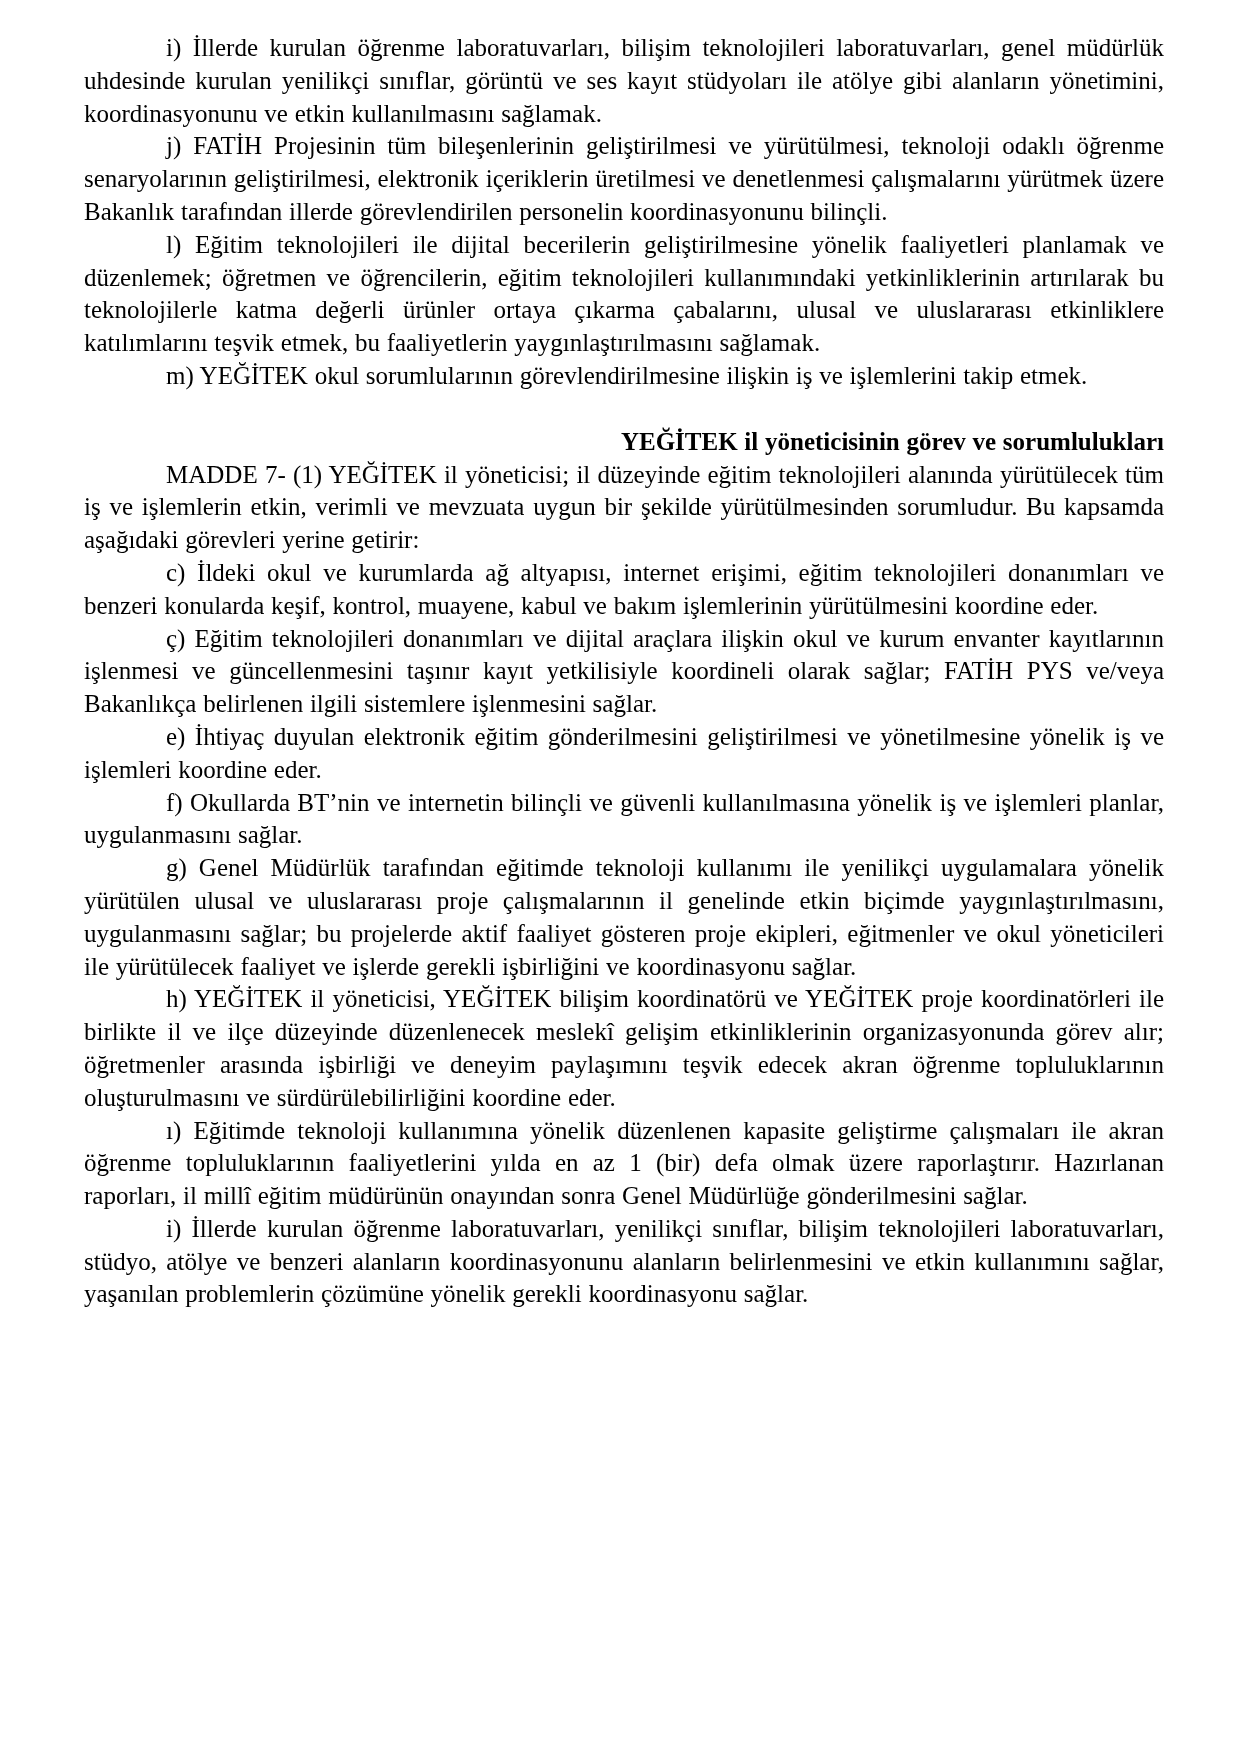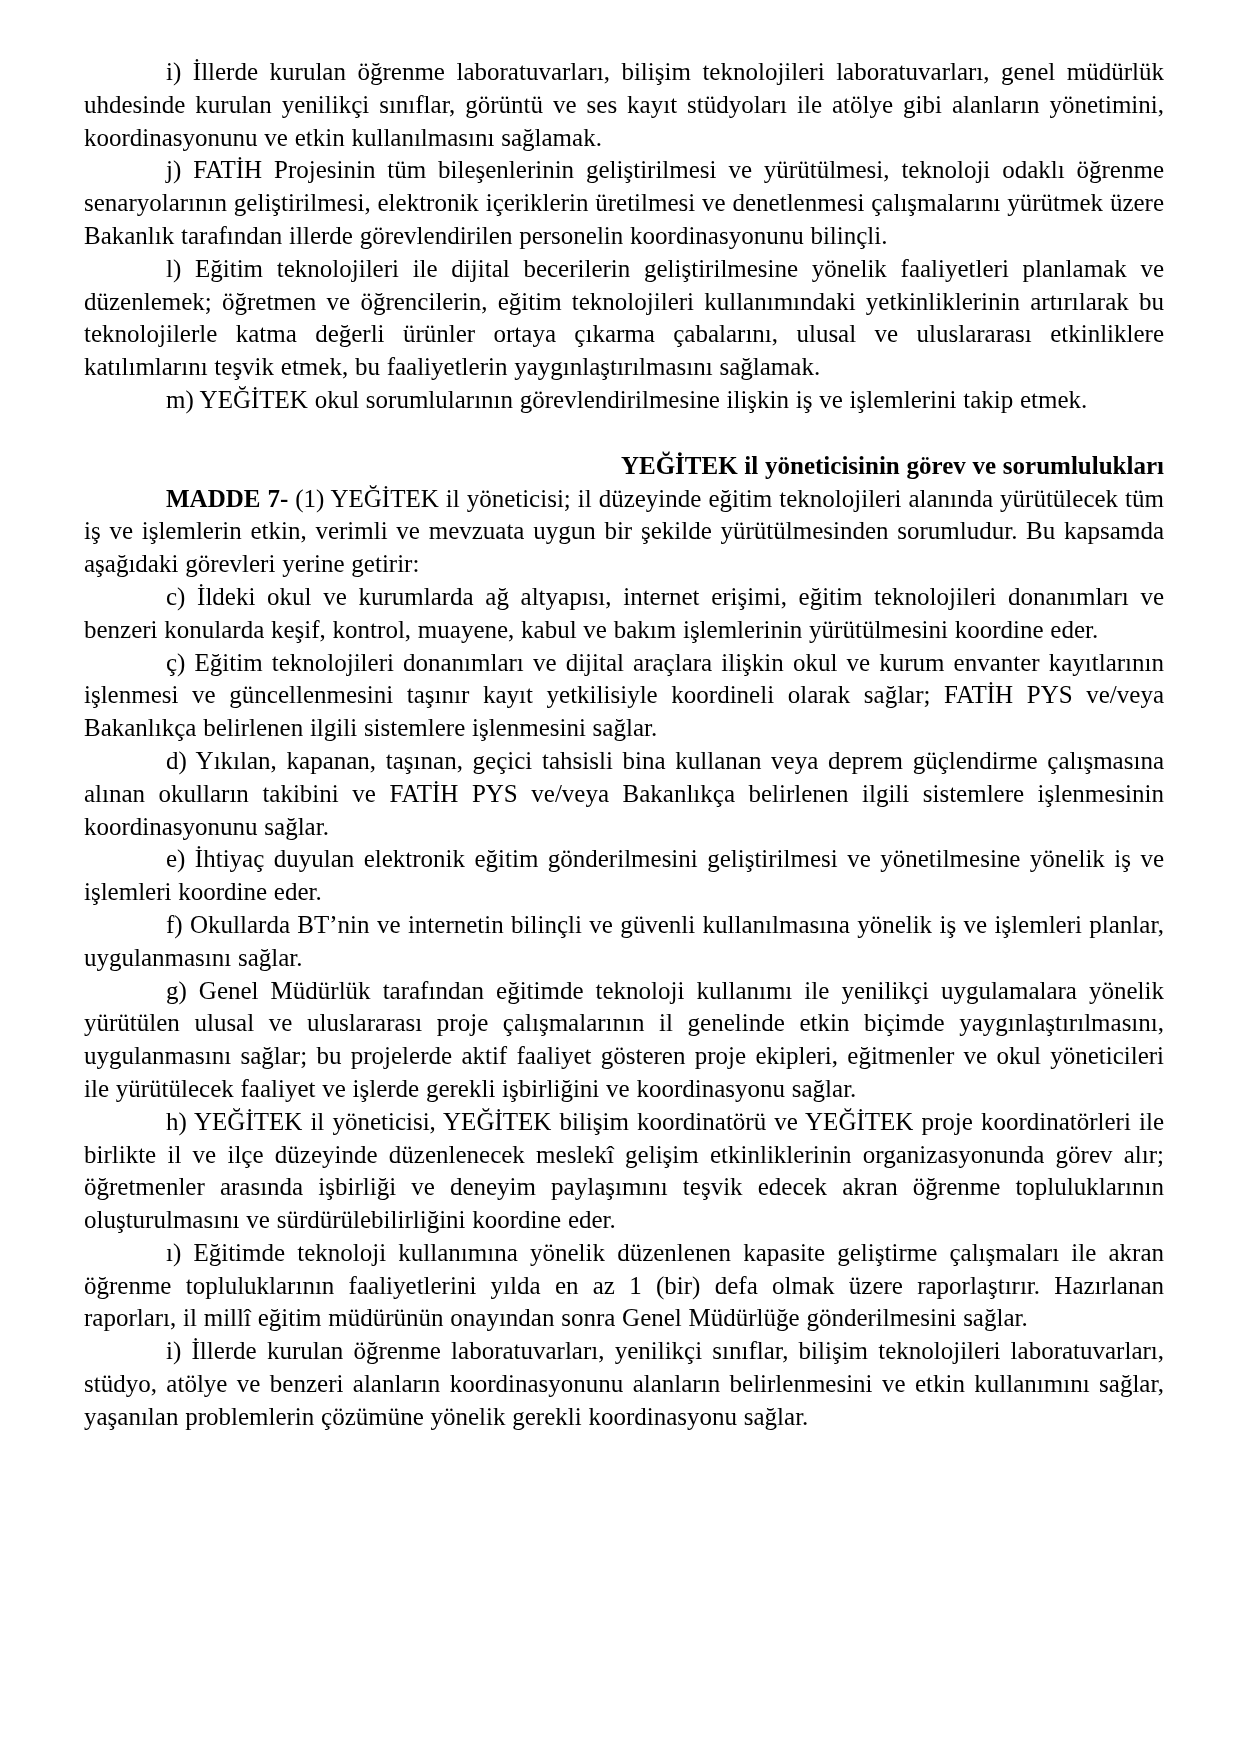--- a/index.html
+++ b/index.html
@@ -10,38 +10,38 @@
   body {
     width: 1241px;
     height: 1755px;
     overflow: hidden;
     font-family: "Liberation Serif", serif;
   }
   .page {
     box-sizing: border-box;
     width: 1241px;
     height: 1755px;
-    padding: 56px 77px 40px 84px;
+    padding: 32px 77px 40px 84px;
     background: #ffffff;
   }
   .para {
     margin: 0;
     font-size: 25px;
     line-height: 32.8px;
     color: #000000;
     text-align: justify;
     text-indent: 82px;
     word-spacing: 0.5px;
   }
   .para.heading {
     font-weight: bold;
     text-align: right;
   }
   .para b {
-    font-weight: bold;
+    font-weight: normal;
   }
   .spacer {
     height: 33px;
   }
 </style>
 </head>
 <body>
 
 <div class="page">
   <p class="para">i) İllerde kurulan öğrenme laboratuvarları, bilişim teknolojileri laboratuvarları, genel müdürlük uhdesinde kurulan yenilikçi sınıflar, görüntü ve ses kayıt stüdyoları ile atölye gibi alanların yönetimini, koordinasyonunu ve etkin kullanılmasını sağlamak.</p>
@@ -49,20 +49,19 @@
   <p class="para">l) Eğitim teknolojileri ile dijital becerilerin geliştirilmesine yönelik faaliyetleri planlamak ve düzenlemek; öğretmen ve öğrencilerin, eğitim teknolojileri kullanımındaki yetkinliklerinin artırılarak bu teknolojilerle katma değerli ürünler ortaya çıkarma çabalarını, ulusal ve uluslararası etkinliklere katılımlarını teşvik etmek, bu faaliyetlerin yaygınlaştırılmasını sağlamak.</p>
   <p class="para">m) YEĞİTEK okul sorumlularının görevlendirilmesine ilişkin iş ve işlemlerini takip etmek.</p>
 
   <div class="spacer"></div>
 
   <p class="para heading">YEĞİTEK il yöneticisinin görev ve sorumlulukları</p>
   <p class="para"><b>MADDE 7-</b><span> (1) YEĞİTEK il yöneticisi; il düzeyinde eğitim teknolojileri alanında yürütülecek tüm iş ve işlemlerin etkin, verimli ve mevzuata uygun bir şekilde yürütülmesinden sorumludur. Bu kapsamda aşağıdaki görevleri yerine getirir:</span></p>
 
   <p class="para">c) İldeki okul ve kurumlarda ağ altyapısı, internet erişimi, eğitim teknolojileri donanımları ve benzeri konularda keşif, kontrol, muayene, kabul ve bakım işlemlerinin yürütülmesini koordine eder.</p>
   <p class="para">ç) Eğitim teknolojileri donanımları ve dijital araçlara ilişkin okul ve kurum envanter kayıtlarının işlenmesi ve güncellenmesini taşınır kayıt yetkilisiyle koordineli olarak sağlar; FATİH PYS ve/veya Bakanlıkça belirlenen ilgili sistemlere işlenmesini sağlar.</p>
-  <p class="para">d) Yıkılan, kapanan, taşınan, geçici tahsisli bina kullanan veya deprem güçlendirme çalışmasına alınan okulların takibini ve FATİH PYS ve/veya Bakanlıkça belirlenen ilgili sistemlere işlenmesinin koordinasyonunu sağlar.</p>
   <p class="para">e) İhtiyaç duyulan elektronik eğitim gönderilmesini geliştirilmesi ve yönetilmesine yönelik iş ve işlemleri koordine eder.</p>
   <p class="para">f) Okullarda BT’nin ve internetin bilinçli ve güvenli kullanılmasına yönelik iş ve işlemleri planlar, uygulanmasını sağlar.</p>
   <p class="para">g) Genel Müdürlük tarafından eğitimde teknoloji kullanımı ile yenilikçi uygulamalara yönelik yürütülen ulusal ve uluslararası proje çalışmalarının il genelinde etkin biçimde yaygınlaştırılmasını, uygulanmasını sağlar; bu projelerde aktif faaliyet gösteren proje ekipleri, eğitmenler ve okul yöneticileri ile yürütülecek faaliyet ve işlerde gerekli işbirliğini ve koordinasyonu sağlar.</p>
   <p class="para">h) YEĞİTEK il yöneticisi, YEĞİTEK bilişim koordinatörü ve YEĞİTEK proje koordinatörleri ile birlikte il ve ilçe düzeyinde düzenlenecek meslekî gelişim etkinliklerinin organizasyonunda görev alır; öğretmenler arasında işbirliği ve deneyim paylaşımını teşvik edecek akran öğrenme topluluklarının oluşturulmasını ve sürdürülebilirliğini koordine eder.</p>
   <p class="para">ı) Eğitimde teknoloji kullanımına yönelik düzenlenen kapasite geliştirme çalışmaları ile akran öğrenme topluluklarının faaliyetlerini yılda en az 1 (bir) defa olmak üzere raporlaştırır. Hazırlanan raporları, il millî eğitim müdürünün onayından sonra Genel Müdürlüğe gönderilmesini sağlar.</p>
   <p class="para">i) İllerde kurulan öğrenme laboratuvarları, yenilikçi sınıflar, bilişim teknolojileri laboratuvarları, stüdyo, atölye ve benzeri alanların koordinasyonunu alanların belirlenmesini ve etkin kullanımını sağlar, yaşanılan problemlerin çözümüne yönelik gerekli koordinasyonu sağlar.</p>
 </div>
 
 </body></html>

